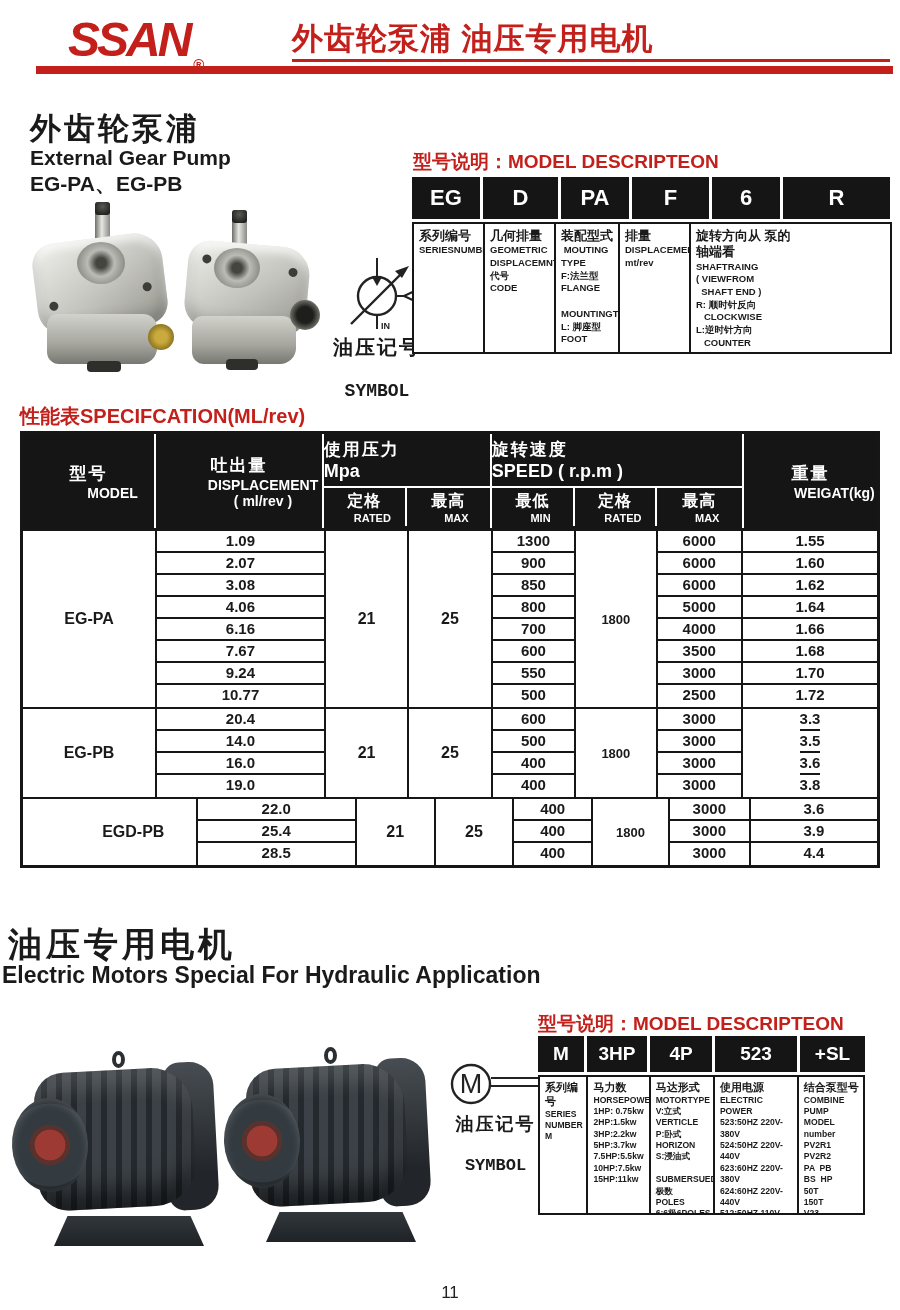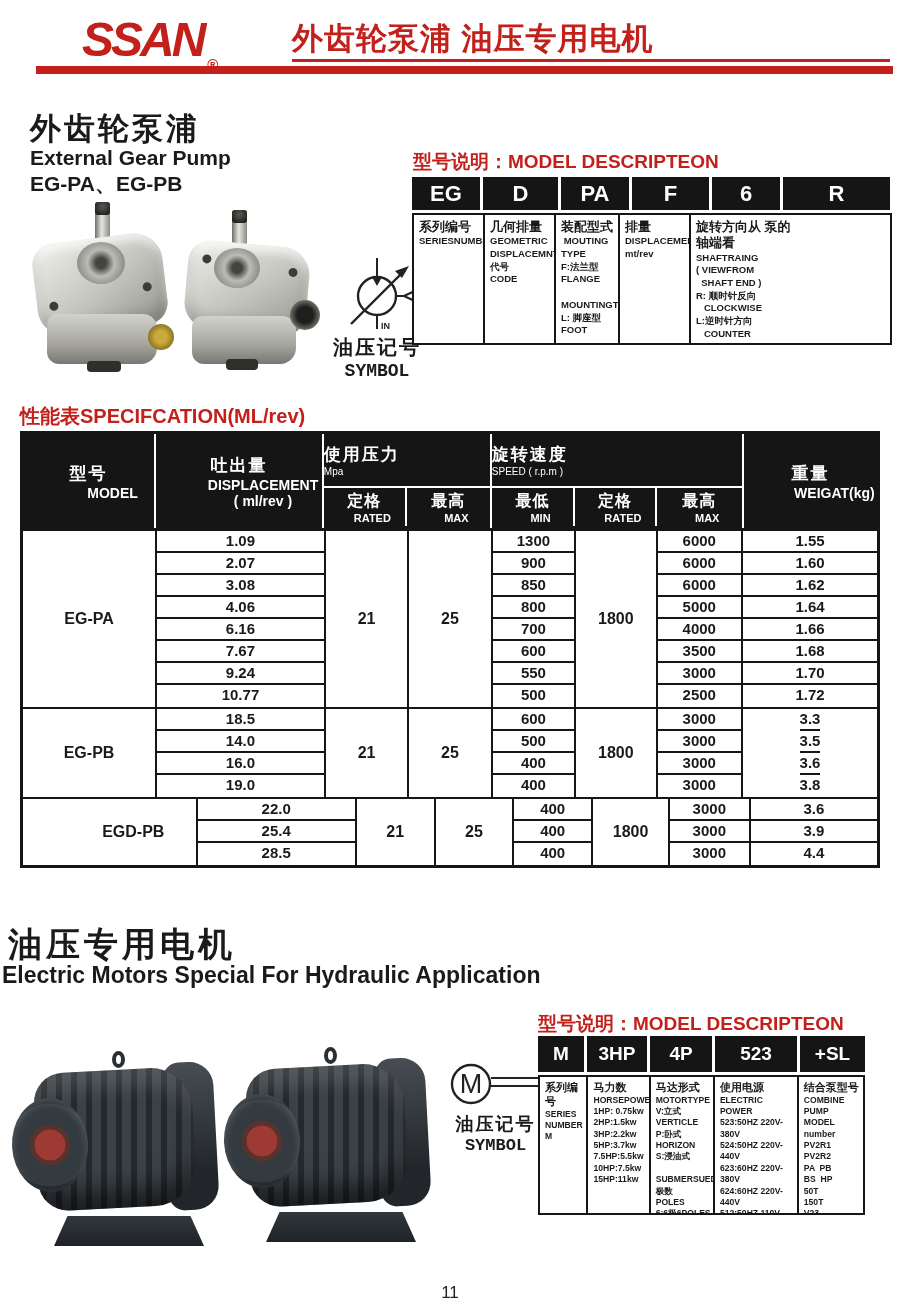--- a/index.html
+++ b/index.html
@@ -3,21 +3,21 @@
 <meta charset="utf-8">
 <style>
   * { box-sizing: border-box; margin: 0; padding: 0; }
   html,body { background:#ffffff; }
   .page {
     position: relative; width: 900px; height: 1310px; margin: 0 auto;
     background: #ffffff; overflow: hidden;
     font-family: "Liberation Sans", sans-serif; color: #1a1a1a;
   }
   
-  .brand { position:absolute; left:82px; top:12px; color:#c3201b; font-style:italic; font-weight:900; font-size:48px; letter-spacing:-3px; }
+  .brand { position:absolute; left:68px; top:12px; color:#c3201b; font-style:italic; font-weight:900; font-size:48px; letter-spacing:-3px; }
   .brand-reg { font-size:15px; font-style:normal; letter-spacing:0; position:relative; top:14px; left:4px; font-weight:700; }
   .header-title { position:absolute; left:292px; top:18px; color:#c3201b; font-weight:bold; font-size:31px; letter-spacing:1px; }
   .title-underline { position:absolute; left:292px; top:59px; width:598px; height:3px; background:#c3201b; }
   .header-bar { position:absolute; left:36px; top:66px; width:857px; height:8px; background:#c3201b; }
   
   .sec1-cn { position:absolute; left:30px; top:108px; font-size:31px; font-weight:bold; letter-spacing:3px; }
   .sec1-en { position:absolute; left:30px; top:146px; font-size:21px; font-weight:bold; }
   .sec1-models { position:absolute; left:30px; top:170px; font-size:21px; font-weight:bold; }
   .sec2-cn { position:absolute; left:8px; top:922px; font-size:34px; font-weight:bold; letter-spacing:4px; }
   .sec2-en { position:absolute; left:2px; top:962px; font-size:23px; font-weight:bold; }
@@ -28,21 +28,21 @@
   .spec-title { position:absolute; left:20px; top:403px; color:#c3201b; font-weight:bold; font-size:20px; }
   
   .mt { position:absolute; }
   .mt-pump { left:412px; top:177px; width:480px; }
   .mt-motor { left:538px; top:1036px; width:327px; }
   .mt-codes { display:flex; }
   .mt-code { background:#151515; color:#fff; font-weight:bold; text-align:center;
              display:flex; align-items:center; justify-content:center;
              border-right:3px solid #fff; }
   .mt-code:last-child { border-right:none; }
-  .mt-pump .mt-code { height:33px; font-size:22px; }
+  .mt-pump .mt-code { height:42px; font-size:22px; }
   .mt-motor .mt-code { height:36px; font-size:19px; }
   .mt-desc { display:flex; border:2px solid #161616; margin-top:3px; background:#fff; }
   .mt-desc-cell { border-right:2px solid #161616; padding:4px 2px 0 5px; overflow:hidden; }
   .mt-desc-cell:last-child { border-right:none; }
   .mt-pump .mt-desc-cell { height:128px; }
   .mt-motor .mt-desc-cell { height:136px; }
   .mt-line { font-weight:bold; white-space:pre-wrap; }
   .mt-pump .mt-line { font-size:9.5px; line-height:1.34; }
   .mt-pump .mt-line.first { font-size:13px; line-height:1.25; }
   .mt-motor .mt-line { font-size:8.6px; line-height:1.32; }
@@ -54,35 +54,35 @@
   .sp-cell { display:flex; flex-direction:column; align-items:center; justify-content:center; height:94px; }
   .sp-group .sp-gtop { height:54px; border-bottom:2px solid #fff; display:flex; flex-direction:column; align-items:flex-start; justify-content:center; }
   .sp-subrow { display:flex; height:38px; }
   .sp-sub { display:flex; flex-direction:column; align-items:center; justify-content:center; border-right:2px solid #fff; }
   .sp-sub.nr { border-right:none; }
   .sp-head .nr { border-right:none; }
   .h-cn { font-size:17px; font-weight:bold; letter-spacing:2px; }
   .h-cn2 { font-size:16px; font-weight:bold; letter-spacing:1px; }
   .h-en { font-size:11px; font-weight:bold;padding-left:16px; }
   .h-en2 { font-size:14px; font-weight:bold;margin-left:48px; }
-  .h-en3 { font-size:10px; font-weight:normal; }
+  .h-en3 { font-size:18px; font-weight:bold; }
   .sp-body { border-top:3px solid #161616; }
   .sp-row { display:flex; }
   .sp-row.gb { border-bottom:2px solid #161616; }
   .sp-merged { display:flex; align-items:center; justify-content:center; font-weight:bold; font-size:16px; border-right:2px solid #161616; }
-  .sp-merged.rpm { font-size:16px; }
+  .sp-merged.rpm { font-size:13px; }
   .sp-stack { display:flex; flex-direction:column; border-right:2px solid #161616; }
   .sp-stack.last { border-right:none; }
   .sp-val { height:22px; line-height:20px; text-align:center; font-weight:bold; font-size:15px; }
   .sp-val.bb { border-bottom:2px solid #161616; }
   
   .pump-symbol { position:absolute; left:322px; top:250px; width:110px; text-align:center; }
   .motor-symbol { position:absolute; left:438px; top:1058px; width:115px; text-align:center; }
   .sym-cn { font-size:20px; font-weight:bold; letter-spacing:2px; margin-top:-2px; }
-  .sym-en { font-size:18px; font-weight:bold; font-family:"Liberation Mono", monospace; }
+  .sym-en { font-size:18px; font-weight:bold; font-family:"Liberation Mono", monospace;margin-top:20px; }
   .motor-symbol .sym-cn { font-size:18px; }
   .motor-symbol .sym-en { font-size:17px; }
   
   .pump { position:absolute; }
   .pump-a { left:25px; top:202px; width:155px; height:172px; }
   .pump-b { left:172px; top:210px; width:150px; height:160px; }
   .p-shaft { position:absolute; width:15px; height:48px; background:linear-gradient(90deg,#6f6f6a,#e6e6e2 45%,#8a8a85); border-radius:3px; }
   .p-shaft::before { content:''; position:absolute; top:0; left:0; right:0; height:13px; background:radial-gradient(circle at 50% 35%,#5a5a55,#232320 75%); border-radius:3px; }
   .p-flange { position:absolute; background:linear-gradient(145deg,#f1f1ed,#c3c3bd 55%,#94948d); border-radius:22px 28px 22px 26px; box-shadow: inset 0 -10px 14px rgba(0,0,0,.20), inset 0 6px 10px rgba(255,255,255,.75); }
   .p-hole { position:absolute; width:9px; height:9px; border-radius:50%; background:#3c3c38; }
@@ -308,21 +308,21 @@
             <div class="sp-val bb">1.64</div>
             <div class="sp-val bb">1.66</div>
             <div class="sp-val bb">1.68</div>
             <div class="sp-val bb">1.70</div>
             <div class="sp-val">1.72</div>
           </div>
         </div>
         <div class="sp-row gb">
           <div class="sp-merged" style="width: 135px;">EG-PB</div>
           <div class="sp-stack" style="width: 170px;">
-            <div class="sp-val bb">18.5</div>
+            <div class="sp-val bb">20.4</div>
             <div class="sp-val bb">14.0</div>
             <div class="sp-val bb">16.0</div>
             <div class="sp-val">19.0</div>
           </div>
           <div class="sp-merged" style="width: 84px;">21</div>
           <div class="sp-merged" style="width: 84px;">25</div>
           <div class="sp-stack" style="width: 84px;">
             <div class="sp-val bb">600</div>
             <div class="sp-val bb">500</div>
             <div class="sp-val bb">400</div>

